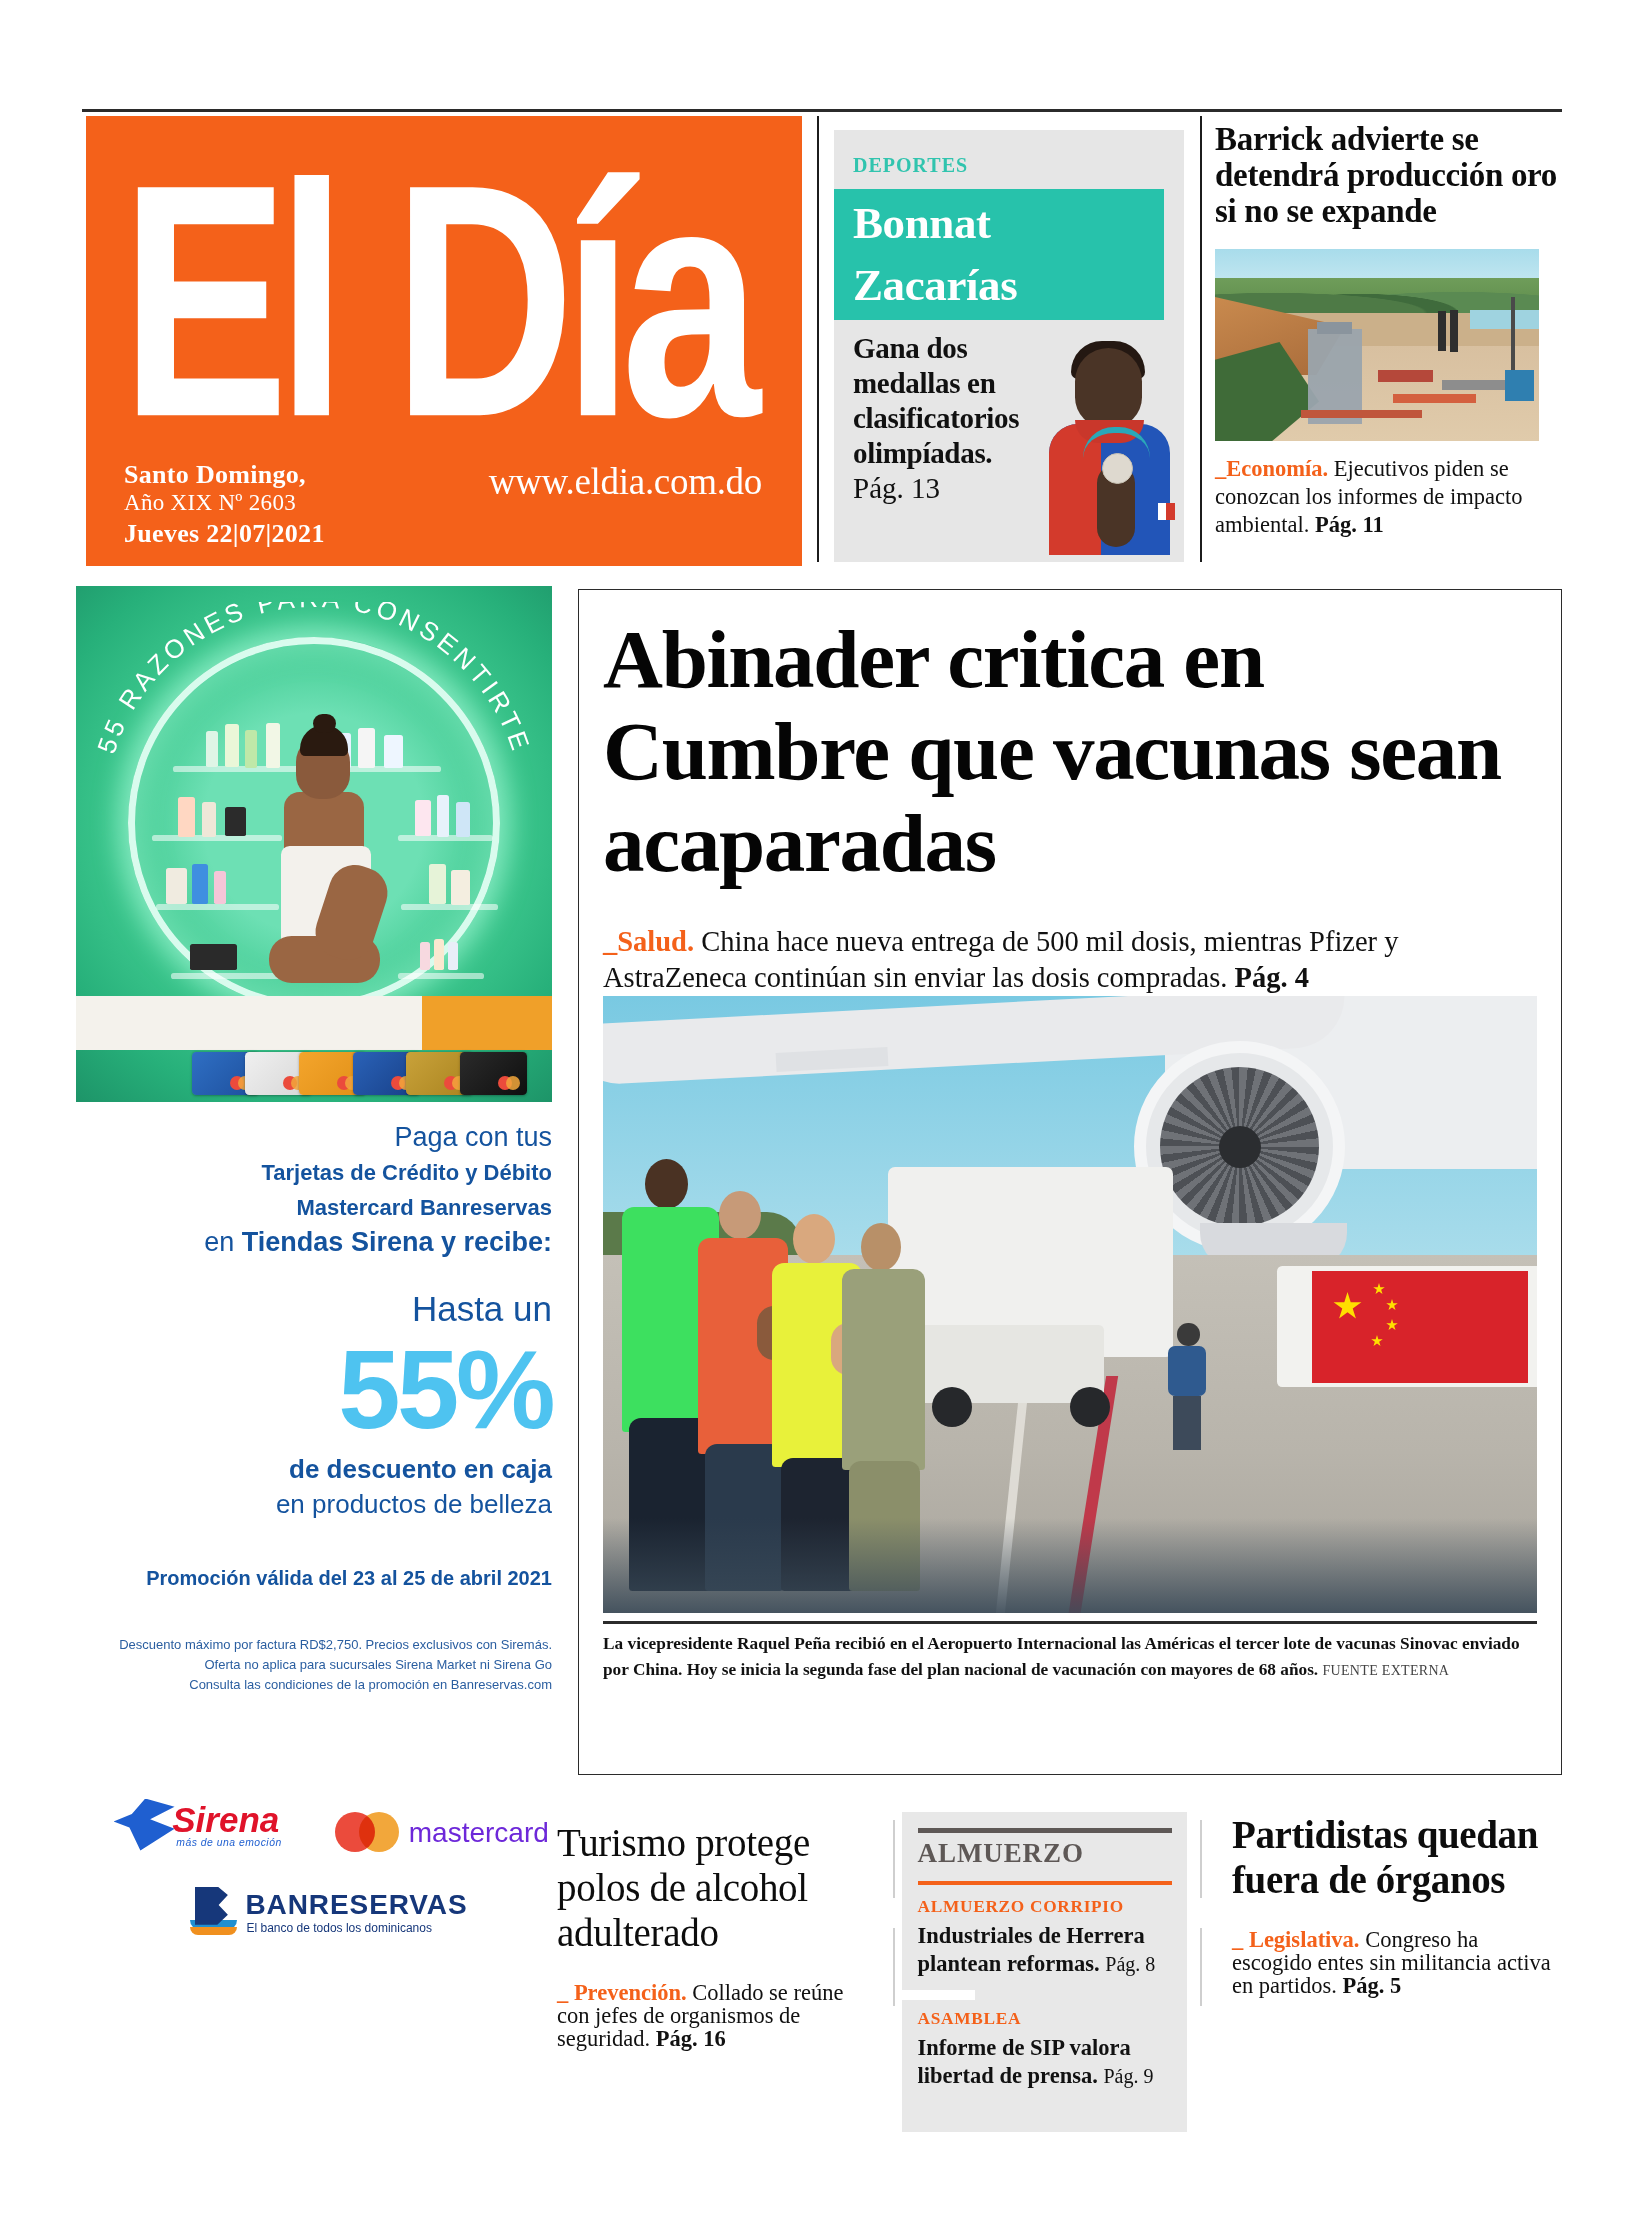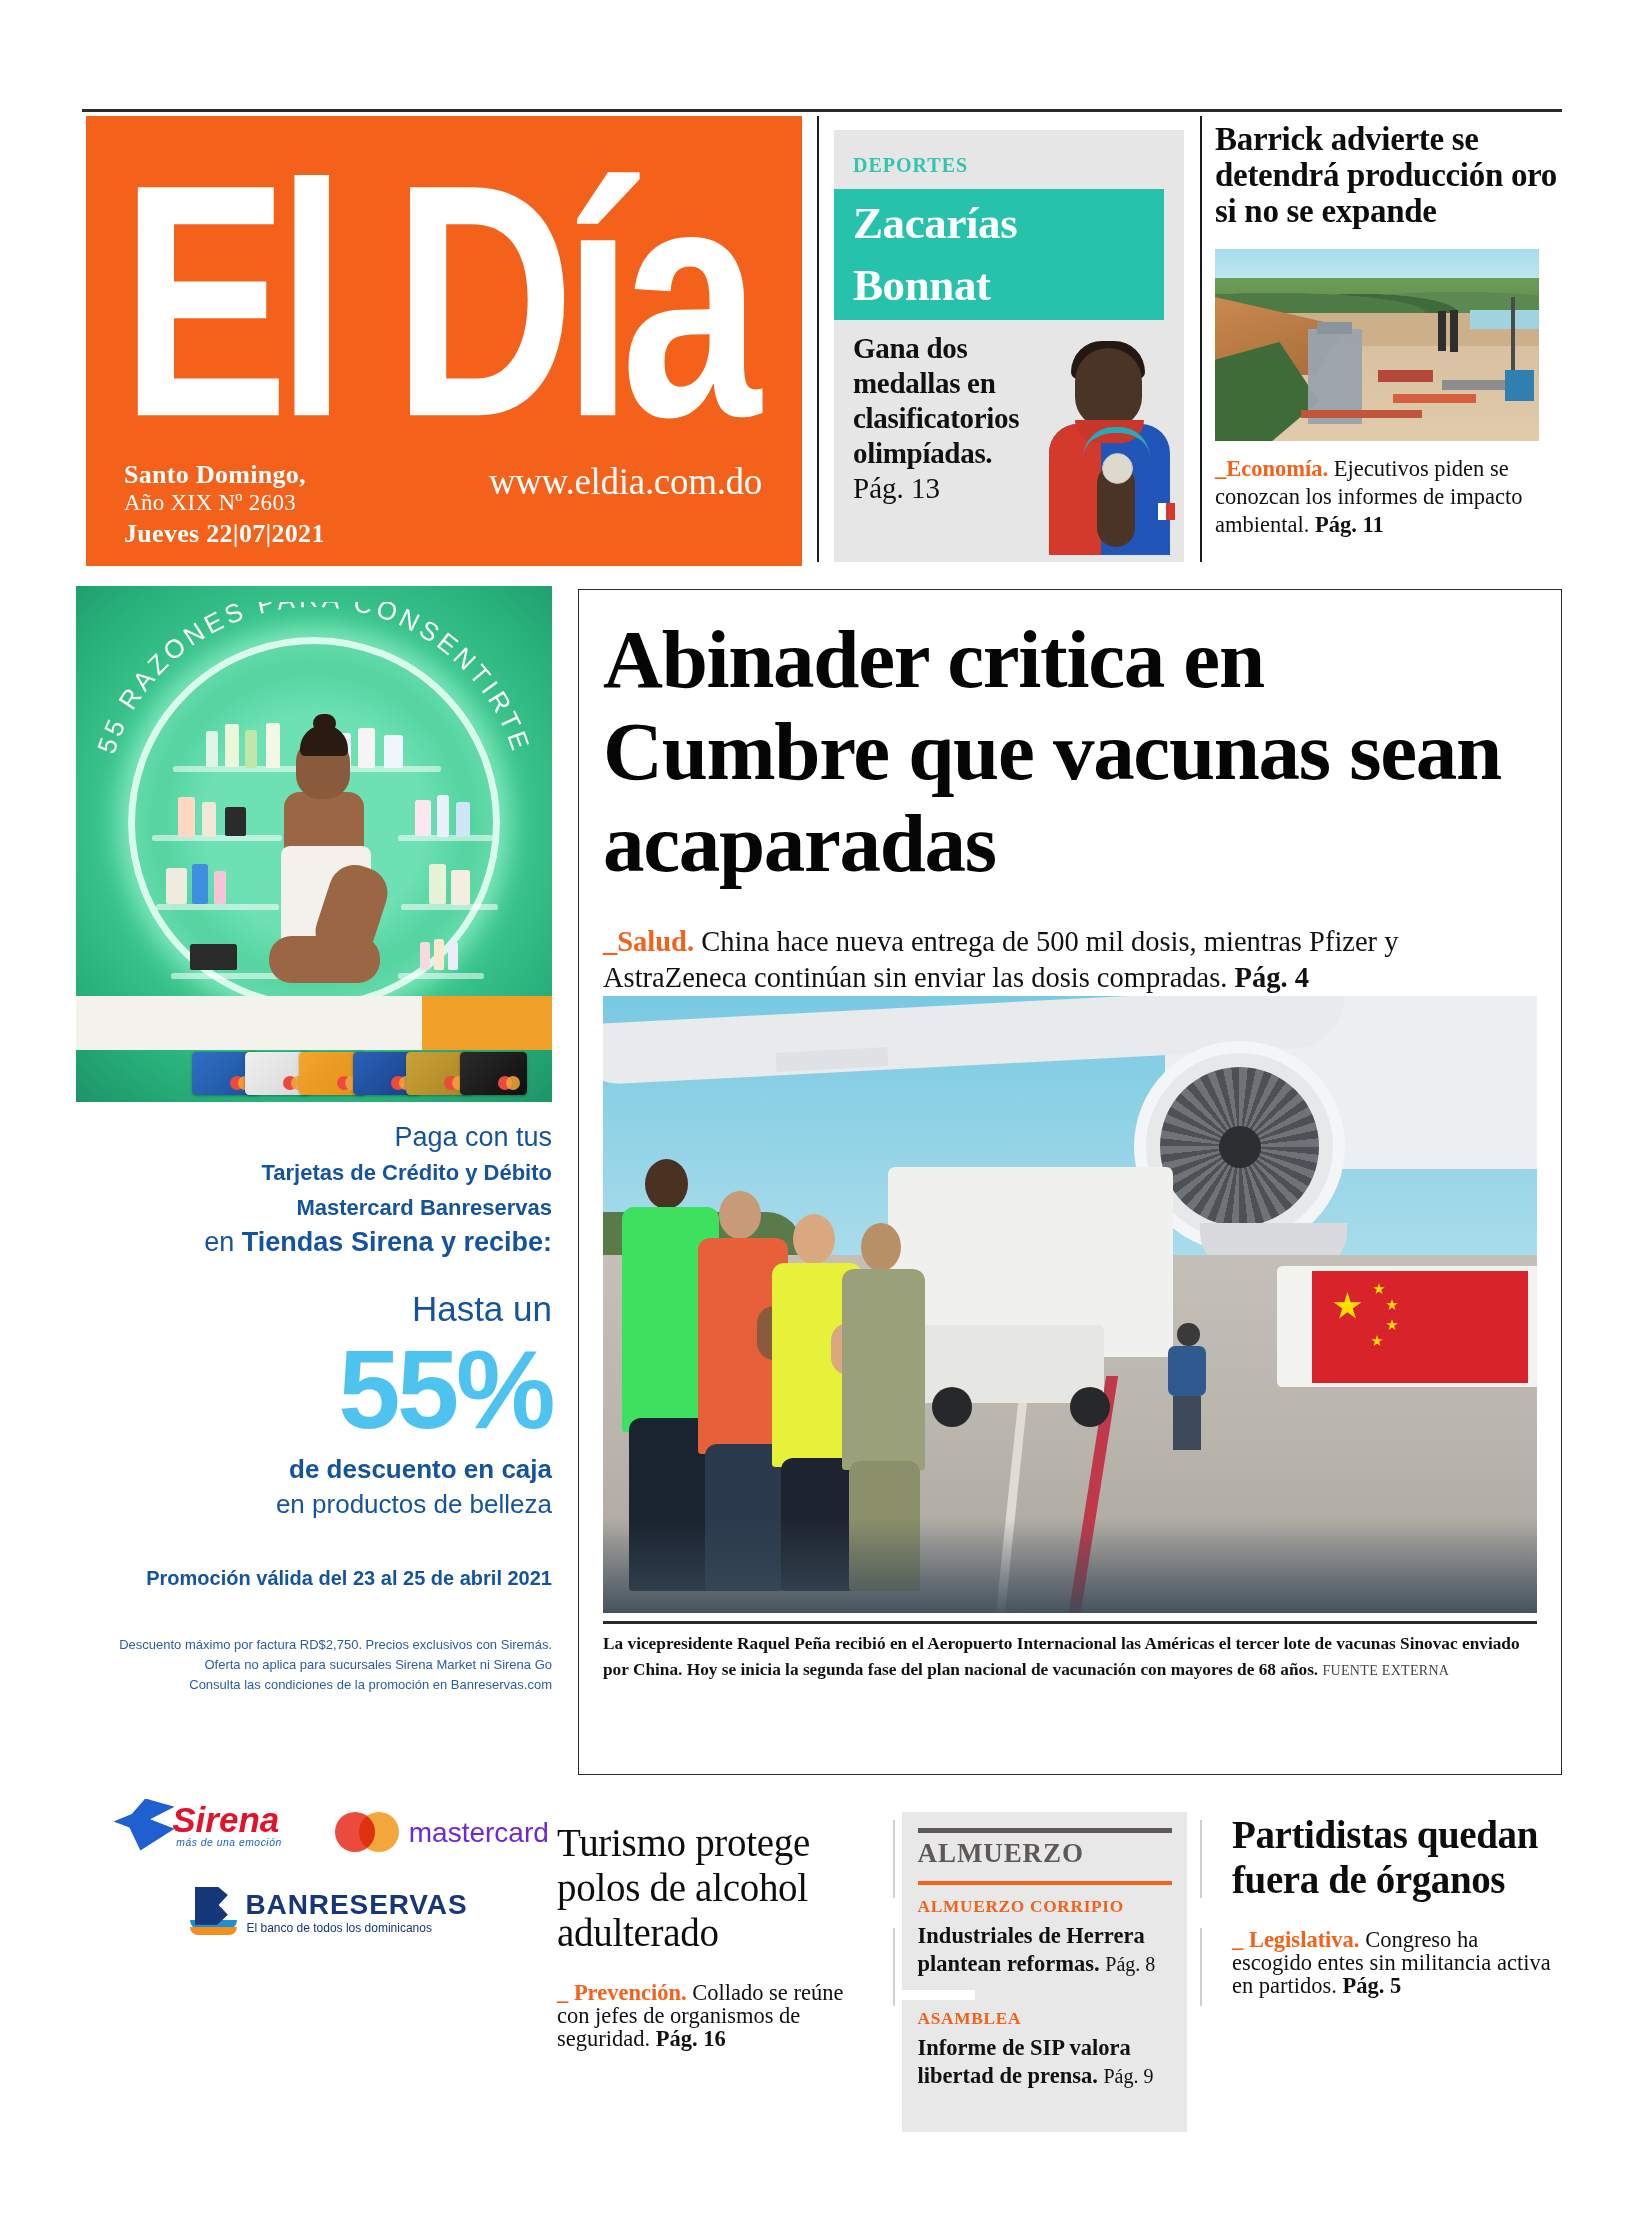--- a/index.html
+++ b/index.html
@@ -316,22 +316,22 @@
   </div>
 
   <div class="v-div-1"></div>
   <div class="v-div-2"></div>
 
   <div class="sports">
     <div class="sports-grey"></div>
     <div class="sports-kicker">DEPORTES</div>
     <div class="sports-band"></div>
     <div class="sports-name">
+      <div>Bonnat</div>
       <div>Zacarías</div>
-      <div>Bonnat</div>
     </div>
     <div class="sports-sub">Gana dos medallas en clasificatorios olimpíadas.</div>
     <div class="sports-page">Pág. 13</div>
     <div class="athlete">
       <div class="ath-body"></div>
       <div class="ath-jacket"></div>
       <div class="ath-hair"></div>
       <div class="ath-head"></div>
       <div class="ath-collar"></div>
       <div class="ath-ribbon"></div>

